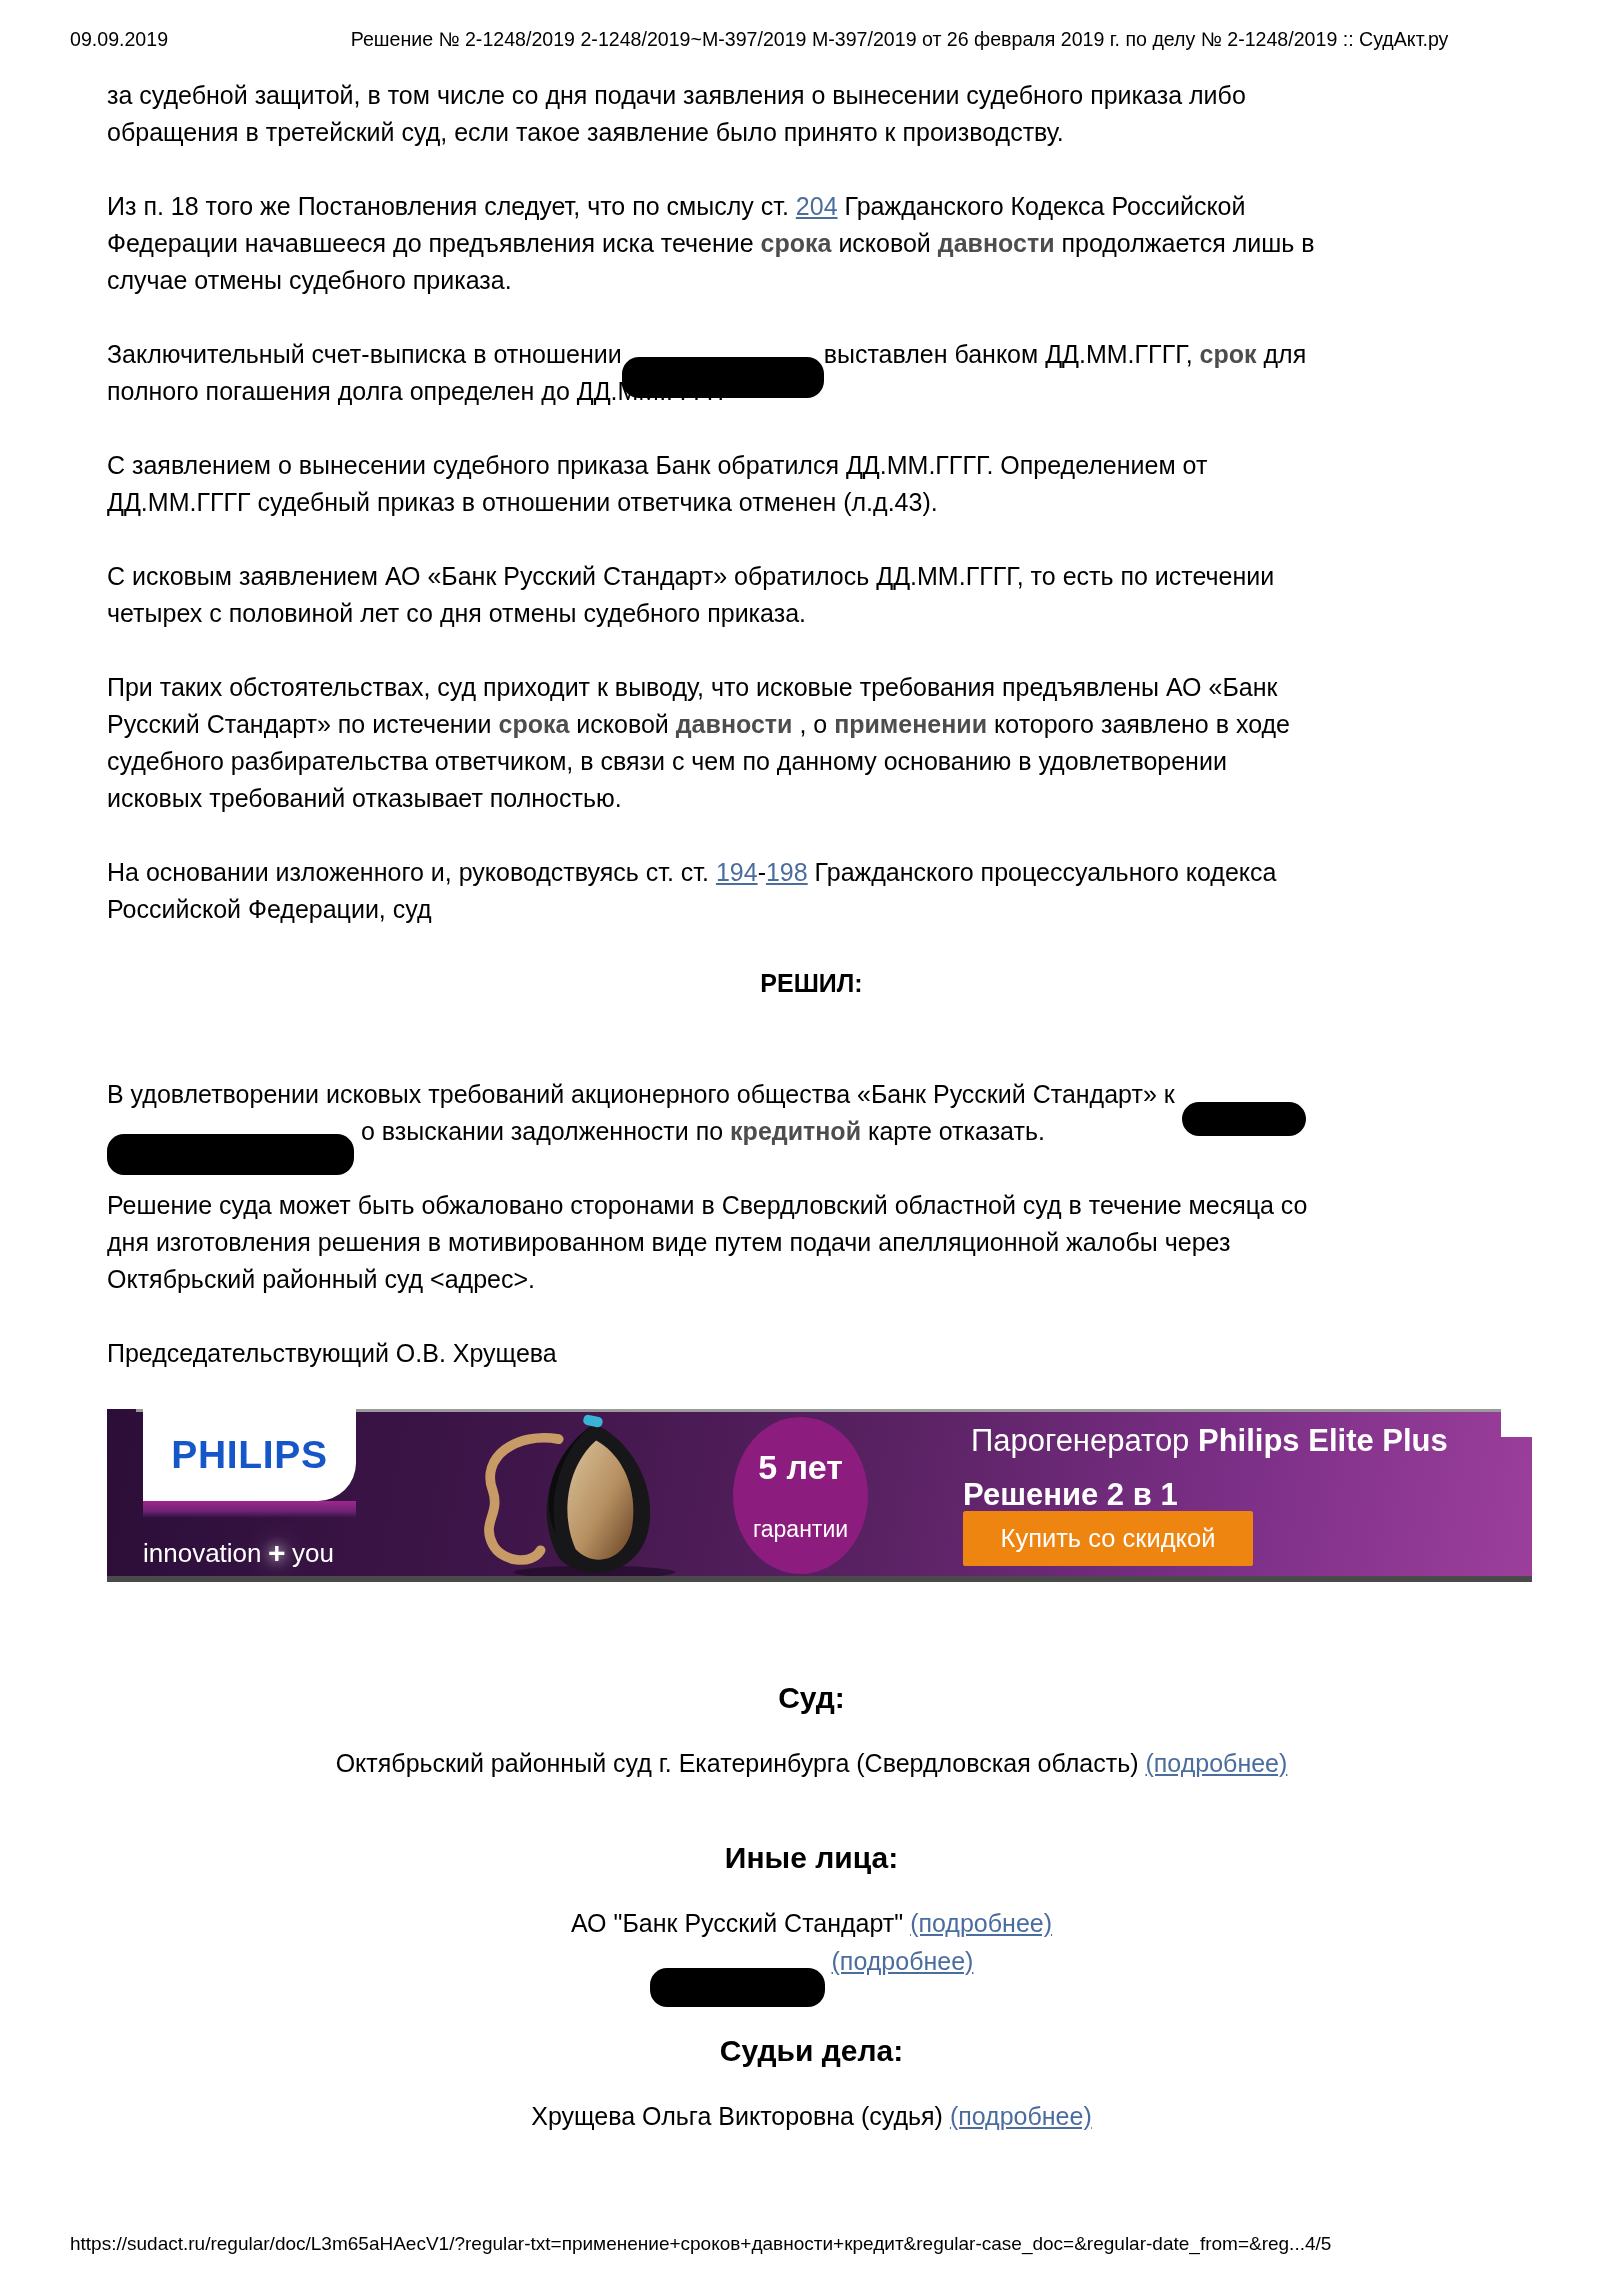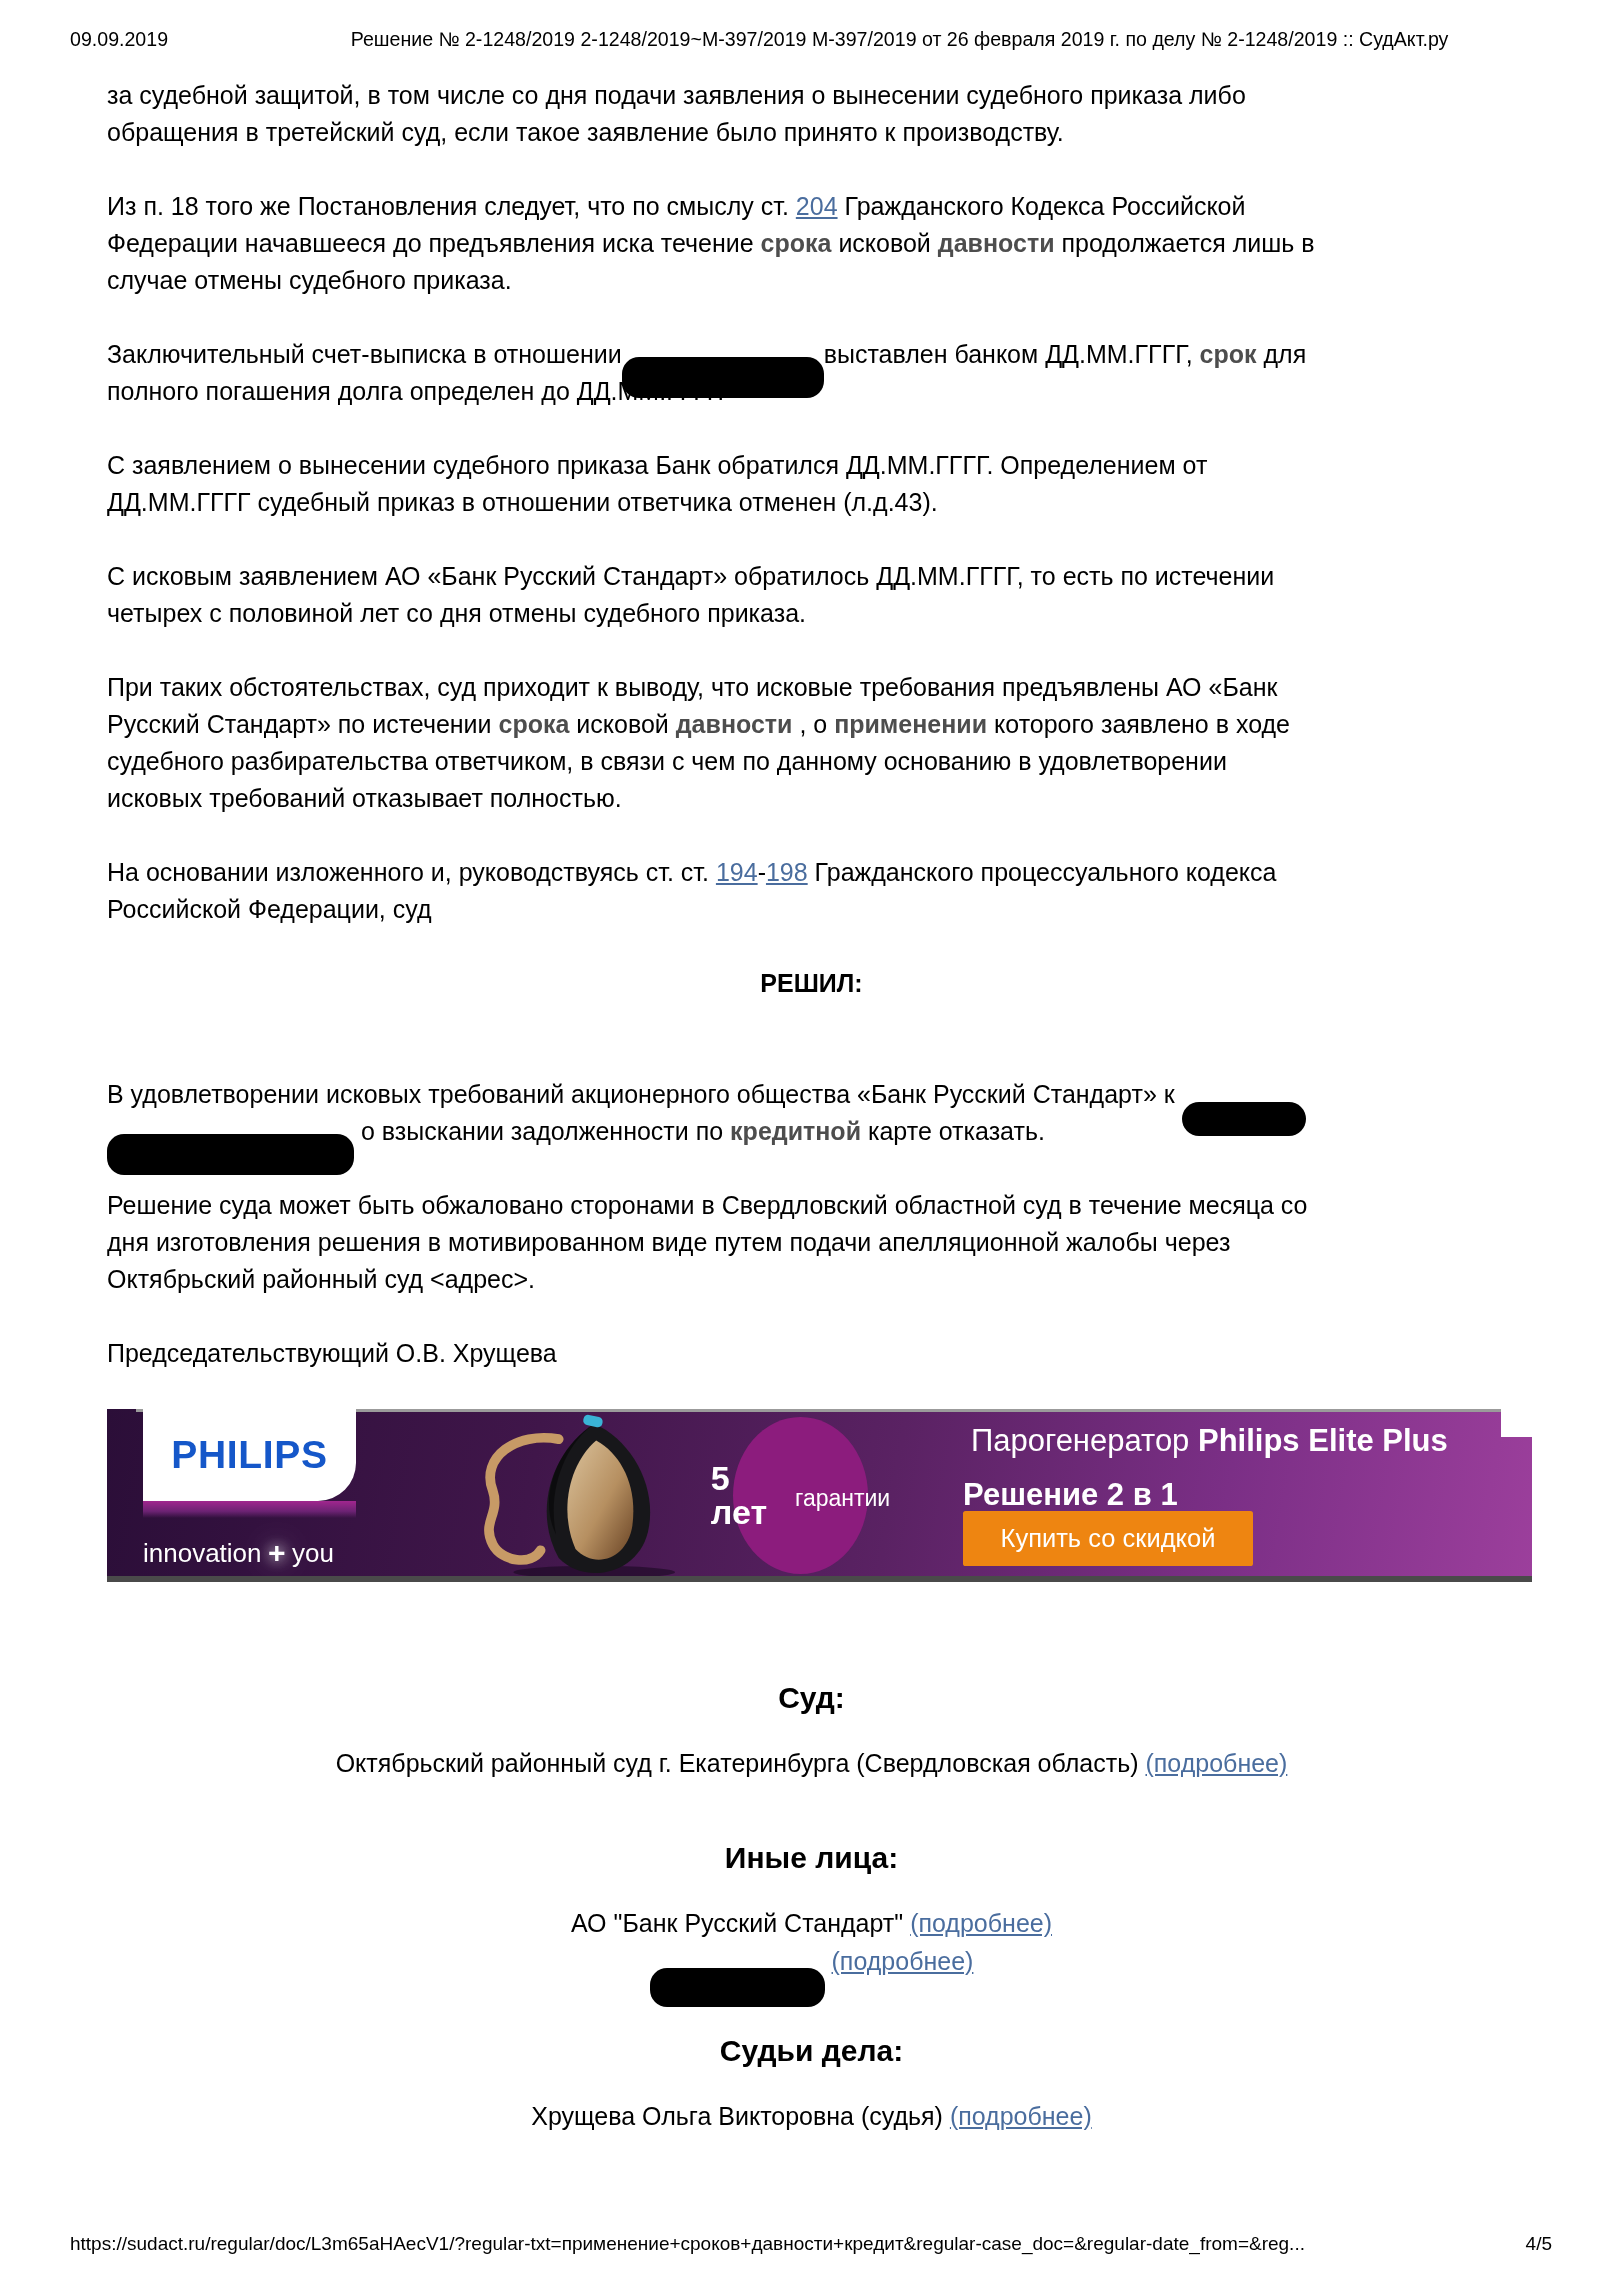--- a/index.html
+++ b/index.html
@@ -5,21 +5,21 @@
   html,body{margin:0;padding:0;background:#ffffff;}
   .page{position:relative;width:1622px;height:2295px;background:#fff;overflow:hidden;
         font-family:"Liberation Sans",sans-serif;color:#000;}
 
   
   .print-header{position:absolute;top:27.5px;left:70px;right:70px;font-size:19.6px;
                 display:flex;align-items:baseline;}
   .hdr-date{flex:none;}
   .hdr-title{flex:1;text-align:center;padding-left:79px;white-space:nowrap;overflow:hidden;}
   .print-footer{position:absolute;top:2233px;left:70px;right:70px;font-size:19px;
-                display:flex;justify-content:space-between;align-items:baseline;}
+                display:flex;justify-content:flex-start;align-items:baseline;}
   .ftr-url{max-width:1341px;white-space:nowrap;overflow:hidden;}
 
   
   .content{position:absolute;left:107px;top:77px;width:1409px;}
   .content p{margin:0 0 37px 0;font-size:25px;line-height:37px;text-align:left;}
   p.resolution{text-align:center;font-weight:bold;margin-bottom:74px;}
   .term{font-weight:bold;color:var(--term,#4d4d4d);}
   .lnk{color:var(--link,#4a6d9e);text-decoration:underline;cursor:pointer;}
   .redact{display:inline-block;background:var(--redact,#000);border-radius:17px;
           vertical-align:-9.2px;margin-top:-26px;margin-bottom:-26px;}
@@ -33,21 +33,21 @@
           border-bottom-right-radius:38px;display:flex;align-items:center;justify-content:center;}
   .ph-word{color:var(--brandblue,#1557c9);font-weight:bold;font-size:39px;letter-spacing:0.7px;}
   .ph-band{position:absolute;left:0;top:92px;width:100%;height:17px;
            background:linear-gradient(180deg,#a1268e 0%,#6d2374 60%,rgba(90,34,99,0) 100%);}
   .ph-tag{position:absolute;left:36px;top:127px;color:#fff;font-size:26px;
           display:flex;align-items:center;}
   .ph-plus{font-size:30px;margin:0 6.5px;font-weight:bold;
            text-shadow:0 0 13px rgba(255,255,255,.95),0 0 29px rgba(255,255,255,.7);}
   .iron{position:absolute;left:353px;top:2.6px;width:262px;height:168px;}
   .badge{position:absolute;left:626px;top:7.9px;width:135px;height:157px;border-radius:50%;
-         background:var(--badge,#8c1c7d);color:#fff;display:flex;flex-direction:row;
+         background:var(--badge,#8c1c7d);color:#fff;display:flex;flex-direction:column;
          align-items:center;justify-content:center;gap:28px;}
   .badge-l1{font-size:34px;font-weight:bold;line-height:1;}
   .badge-l2{font-size:23px;margin-top:6.5px;line-height:1;}
   .ad-headline{position:absolute;left:856px;top:14.4px;color:#fff;font-size:31px;white-space:nowrap;margin-left:8px;}
   .ad-headline b{font-weight:bold;}
   .ad-sub{position:absolute;left:856px;top:68px;color:#fff;font-size:31px;font-weight:bold;}
   .ad-cta{position:absolute;left:856px;top:102px;width:290px;height:55px;border-radius:2.6px;
           background:var(--button,#ee8511);color:#fff;font-size:25.5px;text-align:center;
           line-height:55px;cursor:pointer;display:block;}
   .notch{position:absolute;right:0;top:0;width:31px;height:27.5px;background:#fff;}

